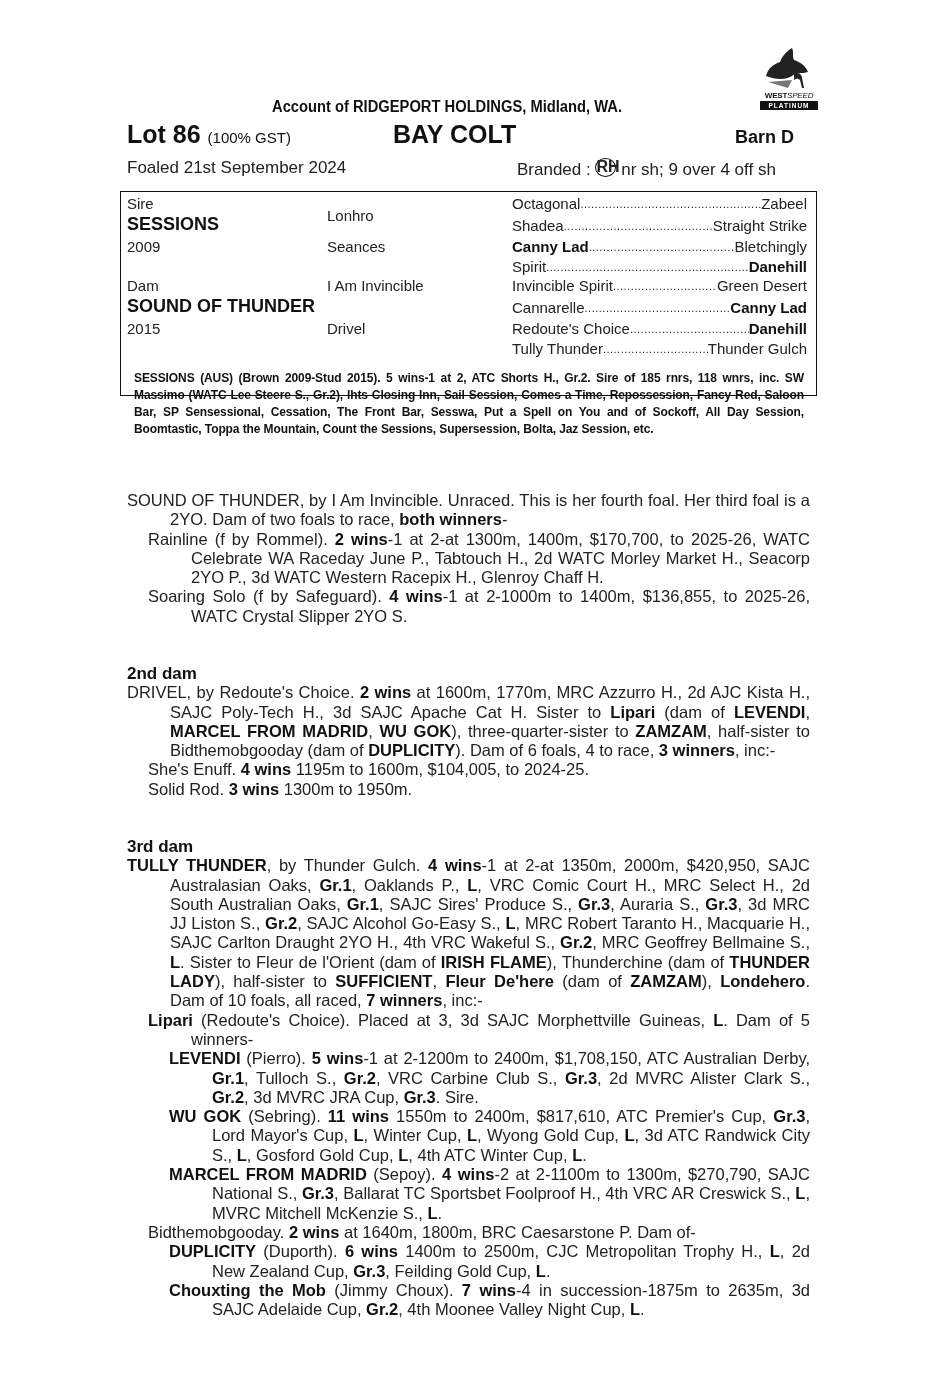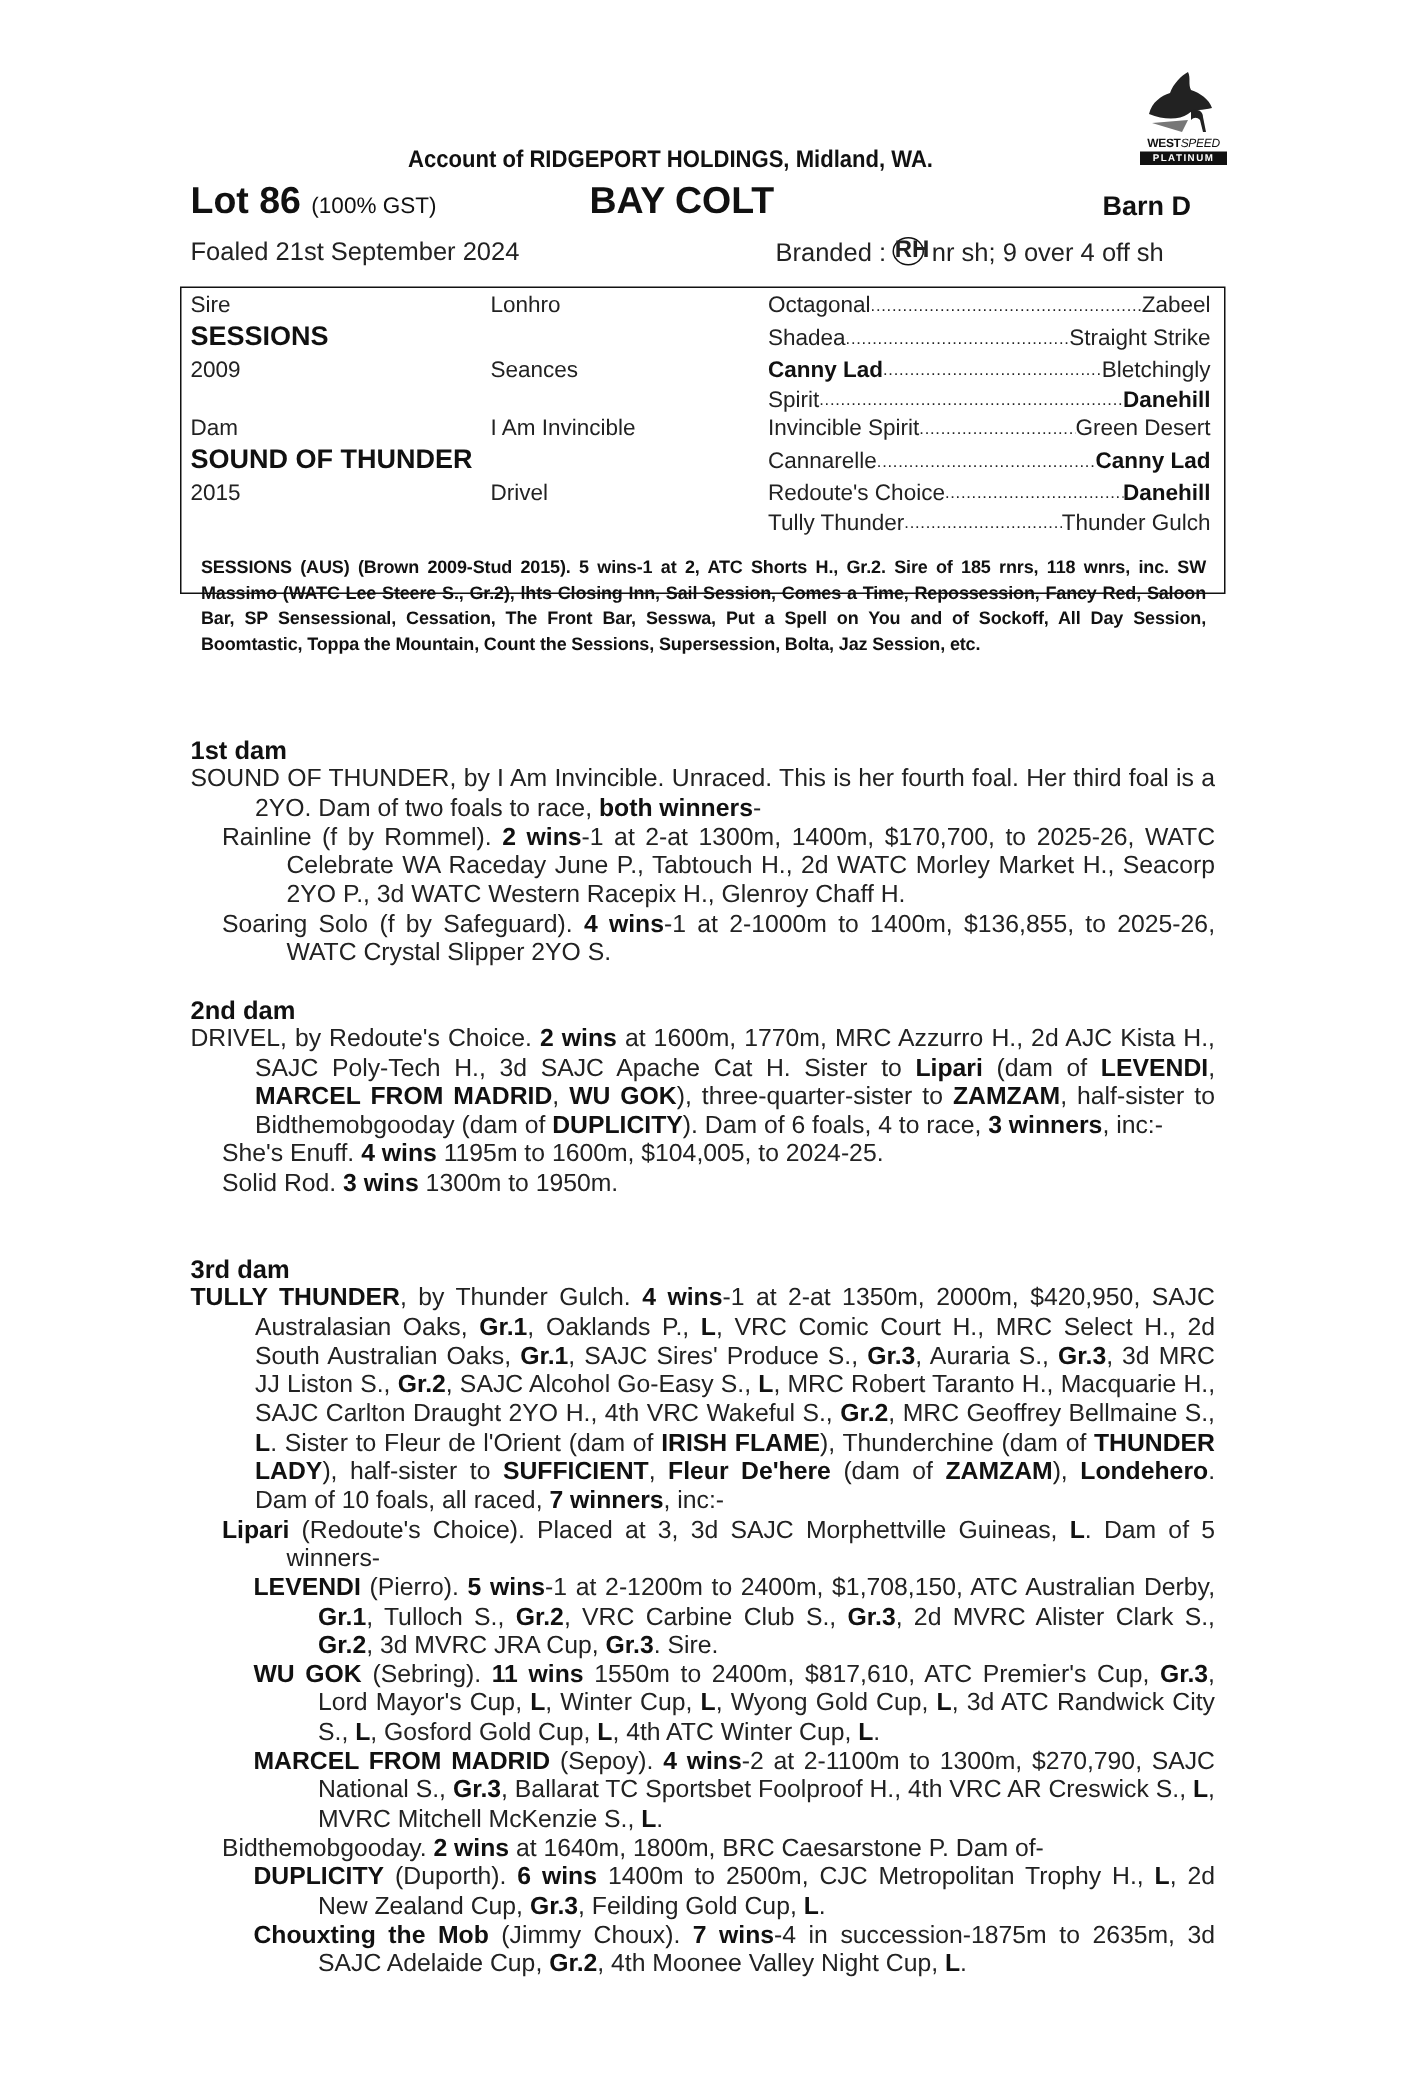--- a/index.html
+++ b/index.html
@@ -58,21 +58,21 @@
 <div class="abs brand">
   <span>Branded :</span>
   <span class="rh">RH</span>
   <span>nr sh; 9 over 4 off sh</span>
 </div>
 
 <div class="abs ped">
   <div class="c" style="left:6px;top:3px">Sire</div>
   <div class="c big" style="left:6px;top:22px">SESSIONS</div>
   <div class="c" style="left:6px;top:46px">2009</div>
-  <div class="c" style="left:206px;top:3px">Lonhro</div>
+  <div class="c" style="left:206px;top:15px">Lonhro</div>
   <div class="c" style="left:206px;top:46px">Seances</div>
 
   <div class="c" style="left:6px;top:85px">Dam</div>
   <div class="c big" style="left:6px;top:104px">SOUND OF THUNDER</div>
   <div class="c" style="left:6px;top:128px">2015</div>
   <div class="c" style="left:206px;top:85px">I Am Invincible</div>
   <div class="c" style="left:206px;top:128px">Drivel</div>
 
   <div class="gp" style="top:25px">
       <span class="n">Shadea</span>
@@ -112,21 +112,20 @@
   <div class="gp" style="top:148px">
       <span class="n">Tully Thunder</span>
       <span class="dots"></span>
       <span class="s">Thunder Gulch</span>
     </div>
 </div>
 
 <div class="abs sire-note">SESSIONS (AUS) (Brown 2009-Stud 2015). 5 wins-1 at 2, ATC Shorts H., Gr.2. Sire of 185 rnrs, 118 wnrs, inc. SW Massimo (WATC Lee Steere S., Gr.2), lhts Closing Inn, Sail Session, Comes a Time, Repossession, Fancy Red, Saloon Bar, SP Sensessional, Cessation, The Front Bar, Sesswa, Put a Spell on You and of Sockoff, All Day Session, Boomtastic, Toppa the Mountain, Count the Sessions, Supersession, Bolta, Jaz Session, etc.</div>
 
 <div class="abs sec" style="top:491px">
-  <div class="h">1st dam</div>
   <div class="p i0"><span>SOUND OF THUNDER, by I Am Invincible. Unraced. This is her fourth foal. Her third foal is a 2YO. Dam of two foals to race, </span><span class="b">both winners</span><span>-</span></div>
   <div class="p i1"><span>Rainline (f by Rommel). </span><span class="b">2 wins</span><span>-1 at 2-at 1300m, 1400m, $170,700, to 2025-26, WATC Celebrate WA Raceday June P., Tabtouch H., 2d WATC Morley Market H., Seacorp 2YO P., 3d WATC Western Racepix H., Glenroy Chaff H.</span></div>
   <div class="p i1"><span>Soaring Solo (f by Safeguard). </span><span class="b">4 wins</span><span>-1 at 2-1000m to 1400m, $136,855, to 2025-26, WATC Crystal Slipper 2YO S.</span></div>
 </div>
 
 <div class="abs sec" style="top:664px">
   <div class="h">2nd dam</div>
   <div class="p i0"><span>DRIVEL, by Redoute's Choice. </span><span class="b">2 wins</span><span> at 1600m, 1770m, MRC Azzurro H., 2d AJC Kista H., SAJC Poly-Tech H., 3d SAJC Apache Cat H. Sister to </span><span class="b">Lipari</span><span> (dam of </span><span class="b">LEVENDI</span><span>, </span><span class="b">MARCEL FROM MADRID</span><span>, </span><span class="b">WU GOK</span><span>), three-quarter-sister to </span><span class="b">ZAMZAM</span><span>, half-sister to Bidthemobgooday (dam of </span><span class="b">DUPLICITY</span><span>). Dam of 6 foals, 4 to race, </span><span class="b">3 winners</span><span>, inc:-</span></div>
   <div class="p i1"><span>She's Enuff. </span><span class="b">4 wins</span><span> 1195m to 1600m, $104,005, to 2024-25.</span></div>
   <div class="p i1"><span>Solid Rod. </span><span class="b">3 wins</span><span> 1300m to 1950m.</span></div>

